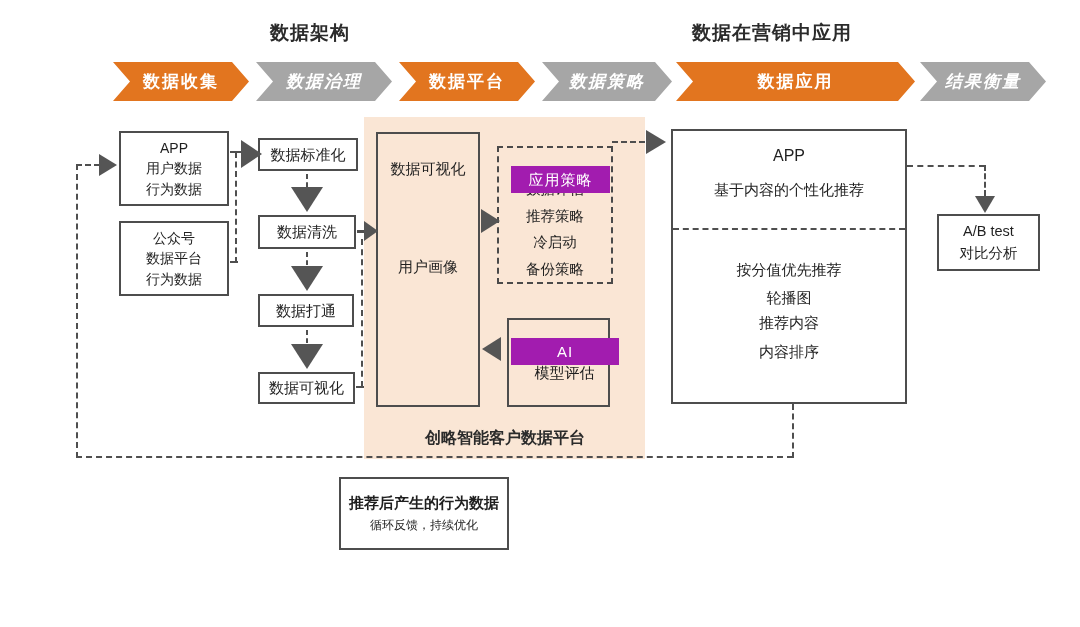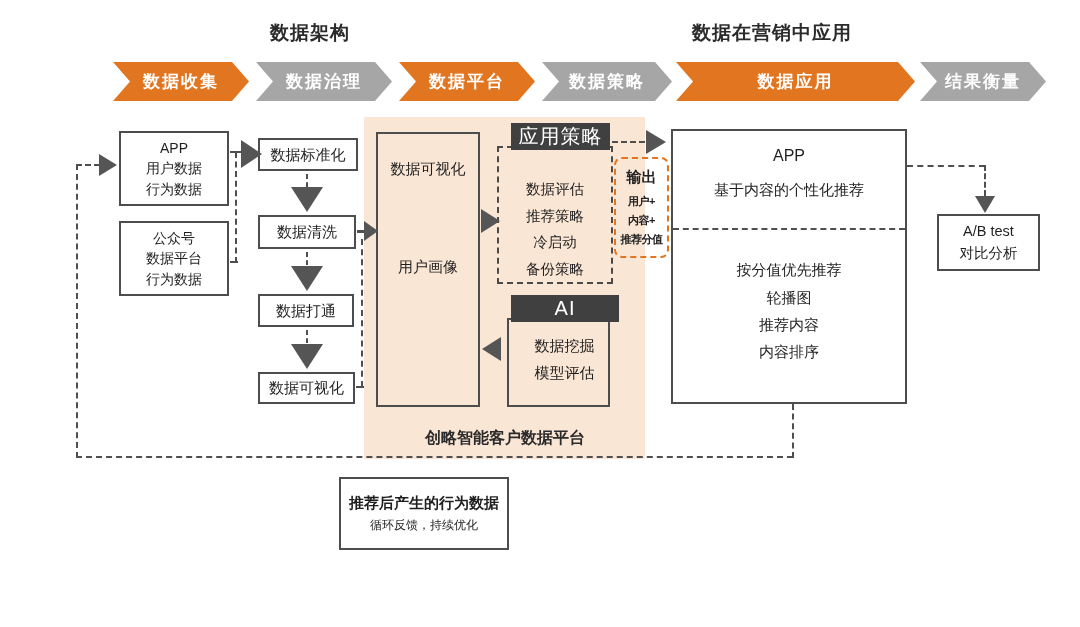--- a/index.html
+++ b/index.html
@@ -8,29 +8,29 @@
     font-family:"Liberation Sans","DejaVu Sans",sans-serif;color:#222222;
   }
   .hdr{position:absolute;font-size:19px;font-weight:700;color:#2b2b2b;text-align:center;letter-spacing:1px;}
   
   .chv{
     position:absolute;top:62px;height:39px;line-height:39px;text-align:center;
     color:#ffffff;font-size:17px;font-weight:600;letter-spacing:2px;
     clip-path:polygon(0 0, calc(100% - 17px) 0, 100% 50%, calc(100% - 17px) 100%, 0 100%, 17px 50%);
   }
   .chv.orange{background:#E2751F;}
-  .chv.gray{background:#A6A6A6;}
+  .chv.gray{background:#A6A6A6;font-style:italic;}
   
   .box{position:absolute;border:2px solid #4d4d4d;background:#ffffff;box-sizing:border-box;
        display:flex;flex-direction:column;align-items:center;justify-content:center;
        text-align:center;font-size:14px;line-height:1.45;color:#1f1f1f;z-index:2;}
   .nofill{background:transparent;}
   .dashbox{position:absolute;border:2.5px dashed #4a4a4a;box-sizing:border-box;z-index:2;}
-  .tab{position:absolute;background:#404040;color:#ffffff;text-align:center;z-index:3;
-       font-size:20px;letter-spacing:1px;}
+  .tab{position:absolute;background:#a21caf;color:#ffffff;text-align:center;z-index:3;
+       font-size:15px;letter-spacing:1px;margin-top:43px;}
   .peach{position:absolute;background:#FAE6D5;z-index:0;}
   
   .dh{position:absolute;border-top:2.5px dashed #4f4f4f;z-index:1;}
   .dv{position:absolute;border-left:2.5px dashed #4f4f4f;z-index:1;}
   .sh{position:absolute;border-top:3px solid #4f4f4f;z-index:1;}
   .tri{position:absolute;width:0;height:0;z-index:2;}
   .tri-r{border-top:12px solid transparent;border-bottom:12px solid transparent;border-left:19px solid #555555;}
   .tri-l{border-top:12px solid transparent;border-bottom:12px solid transparent;border-right:19px solid #555555;}
   .tri-d{border-left:16px solid transparent;border-right:16px solid transparent;border-top:25px solid #555555;}
   .lbl{display:block;}
@@ -89,36 +89,28 @@
     <span class="lbl">冷启动</span>
     <span class="lbl">备份策略</span>
   </div>
 
   <div class="tab" style="left:511px;top:295px;width:108px;height:27px;line-height:27px;">AI</div>
   <div class="box nofill" style="left:507px;top:318px;width:103px;height:89px;font-size:15px;line-height:27px;padding-top:12px;justify-content:flex-start;padding-left:12px;">
     <span class="lbl">数据挖掘</span>
     <span class="lbl">模型评估</span>
   </div>
 
-  <div class="dashbox" style="left:614px;top:157px;width:55px;height:101px;border-color:#E2751F;border-radius:8px;text-align:center;z-index:2;">
-    <div style="margin-top:9px;font-size:15px;font-weight:700;">输出</div>
-    <div style="margin-top:5px;font-size:11px;line-height:19px;font-weight:600;letter-spacing:-0.5px;">
-      <span class="lbl">用户+</span>
-      <span class="lbl">内容+</span>
-      <span class="lbl">推荐分值</span>
-    </div>
-  </div>
 
   <div class="box" style="left:671px;top:129px;width:236px;height:275px;justify-content:flex-start;font-size:15px;">
     <span class="abs" style="top:13px;width:100%;font-size:16px;">APP</span>
     <span class="abs" style="top:48px;width:100%;">基于内容的个性化推荐</span>
     <span class="dh" style="left:0;top:97px;width:232px;"></span>
     <span class="abs" style="top:128px;width:100%;">按分值优先推荐</span>
     <span class="abs" style="top:156px;width:100%;">轮播图</span>
-    <span class="abs" style="top:183px;width:100%;">推荐内容</span>
+    <span class="abs" style="top:183px;width:100%;font-family:Liberation Mono, monospace;">推荐内容</span>
     <span class="abs" style="top:210px;width:100%;">内容排序</span>
   </div>
 
   <div class="box" style="left:937px;top:214px;width:103px;height:57px;border-width:2.5px;font-size:14.5px;">
     <span class="lbl">A/B test</span>
     <span class="lbl">对比分析</span>
   </div>
 
   <div class="box" style="left:339px;top:477px;width:170px;height:73px;border-width:2.5px;">
     <span class="lbl" style="font-size:15px;font-weight:700;">推荐后产生的行为数据</span>

